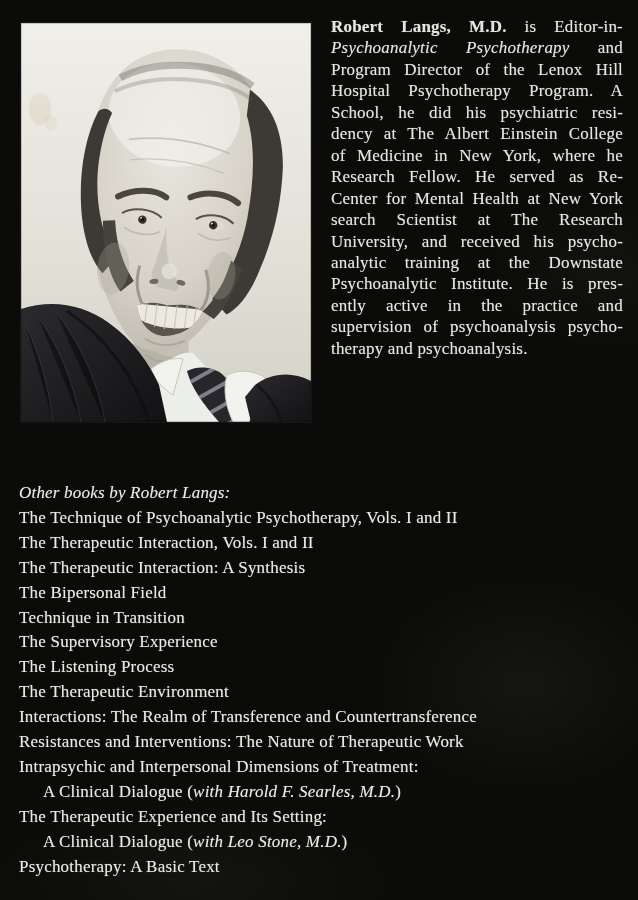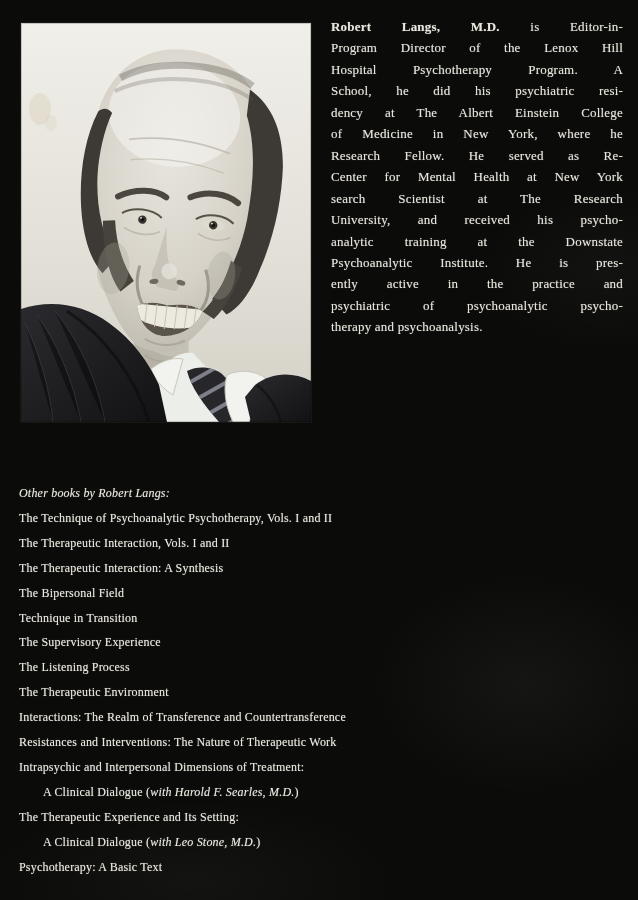--- a/index.html
+++ b/index.html
@@ -16,31 +16,31 @@
       radial-gradient(180px 120px at 95% 30%, rgba(255,255,255,0.03), rgba(255,255,255,0) 70%),
       #0b0b0a;
   }
   .photo{
     position:absolute;left:21px;top:23px;width:290px;height:399px;
     box-shadow:0 0 0 1px rgba(255,255,255,0.05);
   }
   .photo svg{display:block;width:100%;height:100%;}
   .bio{
     position:absolute;left:331px;top:16px;width:292px;
-    color:#e8e5dd;font-size:13px;line-height:21.45px;
+    color:#e8e5dd;font-size:17px;line-height:21.45px;
     letter-spacing:0.2px;
     text-shadow:0 0 1px rgba(235,232,224,0.45);
   }
   .bio-line{text-align:justify;text-align-last:justify;}
   .bio-line.last{text-align-last:left;}
   .b{font-weight:bold;}
   .i{font-style:italic;}
   .books{
     position:absolute;left:19px;top:481px;width:612px;
-    color:#ece9e1;font-size:12px;line-height:24.9px;
+    color:#ece9e1;font-size:17px;line-height:24.9px;
     letter-spacing:0.2px;
     text-shadow:0 0 1px rgba(235,232,224,0.45);
   }
   .book-heading{font-style:italic;}
   .book-item.indent{padding-left:24px;}
 </style>
 </head>
 <body>
 
 <div class="cover">
@@ -177,33 +177,34 @@
         <path d="M290,399 L290,358 C270,348 250,350 234,362 L224,374 L230,399 Z" fill="url(#suitGrad)"></path>
         <path d="M236,362 C248,372 256,384 260,399" stroke="#0d0d0f" stroke-width="2.5" fill="none" opacity="0.6"></path>
       </g>
 
       <rect x="0.5" y="0.5" width="289" height="398" fill="none" stroke="#000000" stroke-opacity="0.18"></rect>
     </svg>
   </div>
 
   <div class="bio">
       <div class="bio-line"><span class="b">Robert Langs, M.D.</span><span> is Editor-in-</span></div>
+      <div class="bio-line"><span class="i">Psychoanalytic Psychotherapy</span><span> and</span></div>
       <div class="bio-line"><span>Program Director of the Lenox Hill</span></div>
       <div class="bio-line"><span>Hospital Psychotherapy Program. A</span></div>
       <div class="bio-line"><span>School, he did his psychiatric resi-</span></div>
       <div class="bio-line"><span>dency at The Albert Einstein College</span></div>
       <div class="bio-line"><span>of Medicine in New York, where he</span></div>
       <div class="bio-line"><span>Research Fellow. He served as Re-</span></div>
       <div class="bio-line"><span>Center for Mental Health at New York</span></div>
       <div class="bio-line"><span>search Scientist at The Research</span></div>
       <div class="bio-line"><span>University, and received his psycho-</span></div>
       <div class="bio-line"><span>analytic training at the Downstate</span></div>
       <div class="bio-line"><span>Psychoanalytic Institute. He is pres-</span></div>
       <div class="bio-line"><span>ently active in the practice and</span></div>
-      <div class="bio-line"><span>psychiatric of psychoanalytic psycho-</span></div>
+      <div class="bio-line"><span>supervision of psychoanalysis psycho-</span></div>
       <div class="bio-line last"><span>therapy and psychoanalysis.</span></div>
     </div>
 
   <div class="books">
     <div class="book-heading">Other books by Robert Langs:</div>
     <div>
         <div class="book-item"><span>The Technique of Psychoanalytic Psychotherapy, Vols. I and II</span></div>
         <div class="book-item"><span>The Therapeutic Interaction, Vols. I and II</span></div>
         <div class="book-item"><span>The Therapeutic Interaction: A Synthesis</span></div>
         <div class="book-item"><span>The Bipersonal Field</span></div>

